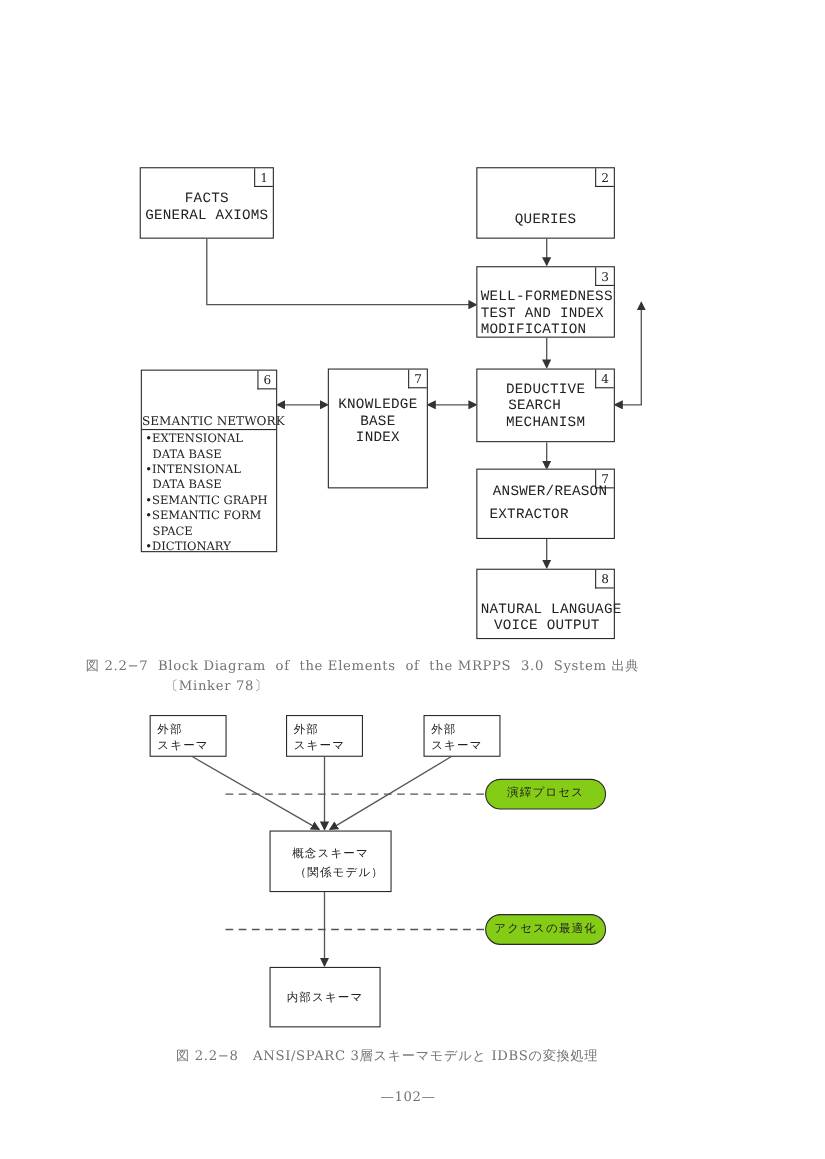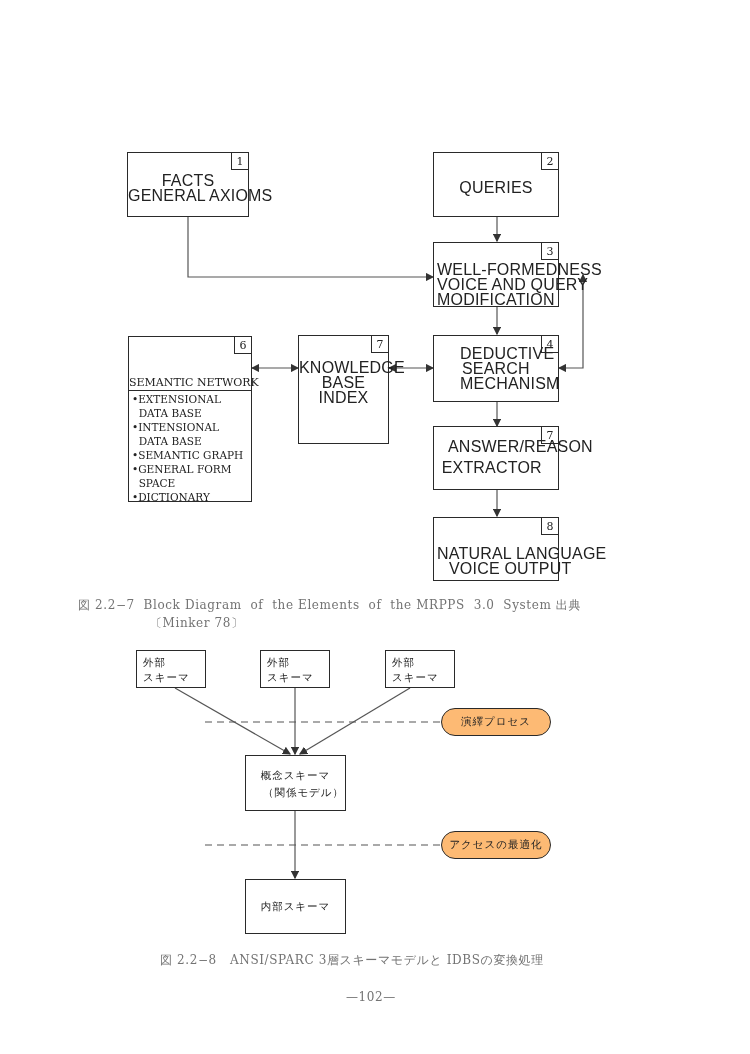--- a/index.html
+++ b/index.html
@@ -2,28 +2,28 @@
 <html><head>
   <meta charset="utf-8">
   <style>
     html, body { margin: 0; padding: 0; background: #ffffff; }
     body { width: 750px; height: 1054px; position: relative; overflow: hidden;
            font-family: "DejaVu Serif", "Liberation Serif", serif; color: #222; }
     .box { position: absolute; border: 1.5px solid #2a2a2a; background: #fff; box-sizing: border-box; }
     .num { position: absolute; right: 0; top: 0; width: 17px; height: 17px; border-left: 1.3px solid #2a2a2a;
            border-bottom: 1.3px solid #2a2a2a; font-size: 11px; text-align: center; line-height: 17px;
            box-sizing: border-box; }
-    .btext { position: absolute; left: 0; right: 0; font-size: 16px; line-height: 15px; letter-spacing: 0.2px;
-             white-space: pre; font-family: Liberation Sans, sans-serif; }
+    .btext { position: absolute; left: 0; right: 0; font-size: 13px; line-height: 15px; letter-spacing: 0.2px;
+             white-space: pre; font-family: Liberation Mono, monospace; }
     .center { text-align: center; }
     .left { text-align: left; padding-left: 3px; }
     svg.lines { position: absolute; left: 0; top: 0; width: 750px; height: 1054px; pointer-events: none; }
     .caption { position: absolute; font-size: 12px; letter-spacing: 0.6px; white-space: pre; color: #737373; }
     .jp { font-family: "DejaVu Sans", "Liberation Sans", sans-serif; font-size: 10.5px; letter-spacing: 1px; }
-    .pill { position: absolute; border: 1.5px solid #2a2a2a; border-radius: 14px; background: #fdba74;
+    .pill { position: absolute; border: 1.5px solid #2a2a2a; border-radius: 14px; background: #84cc16;
             box-sizing: border-box; text-align: center; }
     .sn-list { position: absolute; left: 0; right: 0; font-size: 10.5px; line-height: 14px; white-space: pre; }
     .sn-head { position: absolute; left: 0; right: 0; font-size: 11px; line-height: 15px; text-align: center;
                border-bottom: 1.3px solid #2a2a2a; white-space: pre; }
   </style>
 </head>
 <body>
 
 <svg class="lines" viewBox="0 0 750 1054">
   <defs>
@@ -62,39 +62,39 @@
 </svg>
 
 <div class="box" style="left:127px;top:152px;width:122px;height:65px;">
   <div class="num">1</div>
   <div class="btext center" style="top:20px;">FACTS</div>
   <div class="btext center" style="top:35px;">GENERAL AXIOMS</div>
 </div>
 
 <div class="box" style="left:433px;top:152px;width:126px;height:65px;">
   <div class="num">2</div>
-  <div class="btext center" style="top:27px;">QUERIES</div>
+  <div class="btext center" style="top:39px;">QUERIES</div>
 </div>
 
 <div class="box" style="left:433px;top:242px;width:126px;height:65px;">
   <div class="num">3</div>
   <div class="btext left" style="top:19px;">WELL-FORMEDNESS</div>
-  <div class="btext left" style="top:34px;">VOICE AND QUERY</div>
+  <div class="btext left" style="top:34px;">TEST AND INDEX</div>
   <div class="btext left" style="top:49px;">MODIFICATION</div>
 </div>
 
 <div class="box" style="left:128px;top:336px;width:124px;height:166px;">
   <div class="num">6</div>
   <div class="sn-head" style="top:38px;">SEMANTIC NETWORK</div>
   <div class="sn-list" style="top:55px;left:3px;">•EXTENSIONAL</div>
   <div class="sn-list" style="top:69px;left:3px;">  DATA BASE</div>
   <div class="sn-list" style="top:83px;left:3px;">•INTENSIONAL</div>
   <div class="sn-list" style="top:97px;left:3px;">  DATA BASE</div>
   <div class="sn-list" style="top:111px;left:3px;">•SEMANTIC GRAPH</div>
-  <div class="sn-list" style="top:125px;left:3px;">•GENERAL FORM</div>
+  <div class="sn-list" style="top:125px;left:3px;">•SEMANTIC FORM</div>
   <div class="sn-list" style="top:139px;left:3px;">  SPACE</div>
   <div class="sn-list" style="top:153px;left:3px;">•DICTIONARY</div>
 </div>
 
 <div class="box" style="left:298px;top:335px;width:91px;height:109px;">
   <div class="num">7</div>
   <div class="btext center" style="top:24px;">KNOWLEDGE</div>
   <div class="btext center" style="top:39px;">BASE</div>
   <div class="btext center" style="top:54px;">INDEX</div>
 </div>
@@ -131,21 +131,21 @@
 </div>
 <div class="box" style="left:385px;top:650px;width:70px;height:38px;">
   <div class="jp" style="position:absolute;left:6px;top:5px;">外部</div>
   <div class="jp" style="position:absolute;left:6px;top:20px;">スキーマ</div>
 </div>
 
 <div class="pill" style="left:441px;top:708px;width:110px;height:28px;">
   <div class="jp" style="line-height:25px;">演繹プロセス</div>
 </div>
 
-<div class="box" style="left:245px;top:755px;width:101px;height:56px;">
+<div class="box" style="left:245px;top:755px;width:111px;height:56px;">
   <div class="jp" style="position:absolute;left:0;right:0;top:13px;text-align:center;">概念スキーマ</div>
   <div class="jp" style="position:absolute;left:16px;right:0;top:30px;text-align:center;">（関係モデル）</div>
 </div>
 
 <div class="pill" style="left:441px;top:831px;width:110px;height:28px;">
   <div class="jp" style="line-height:25px;">アクセスの最適化</div>
 </div>
 
 <div class="box" style="left:245px;top:879px;width:101px;height:55px;">
   <div class="jp" style="position:absolute;left:0;right:0;top:20px;text-align:center;">内部スキーマ</div>

